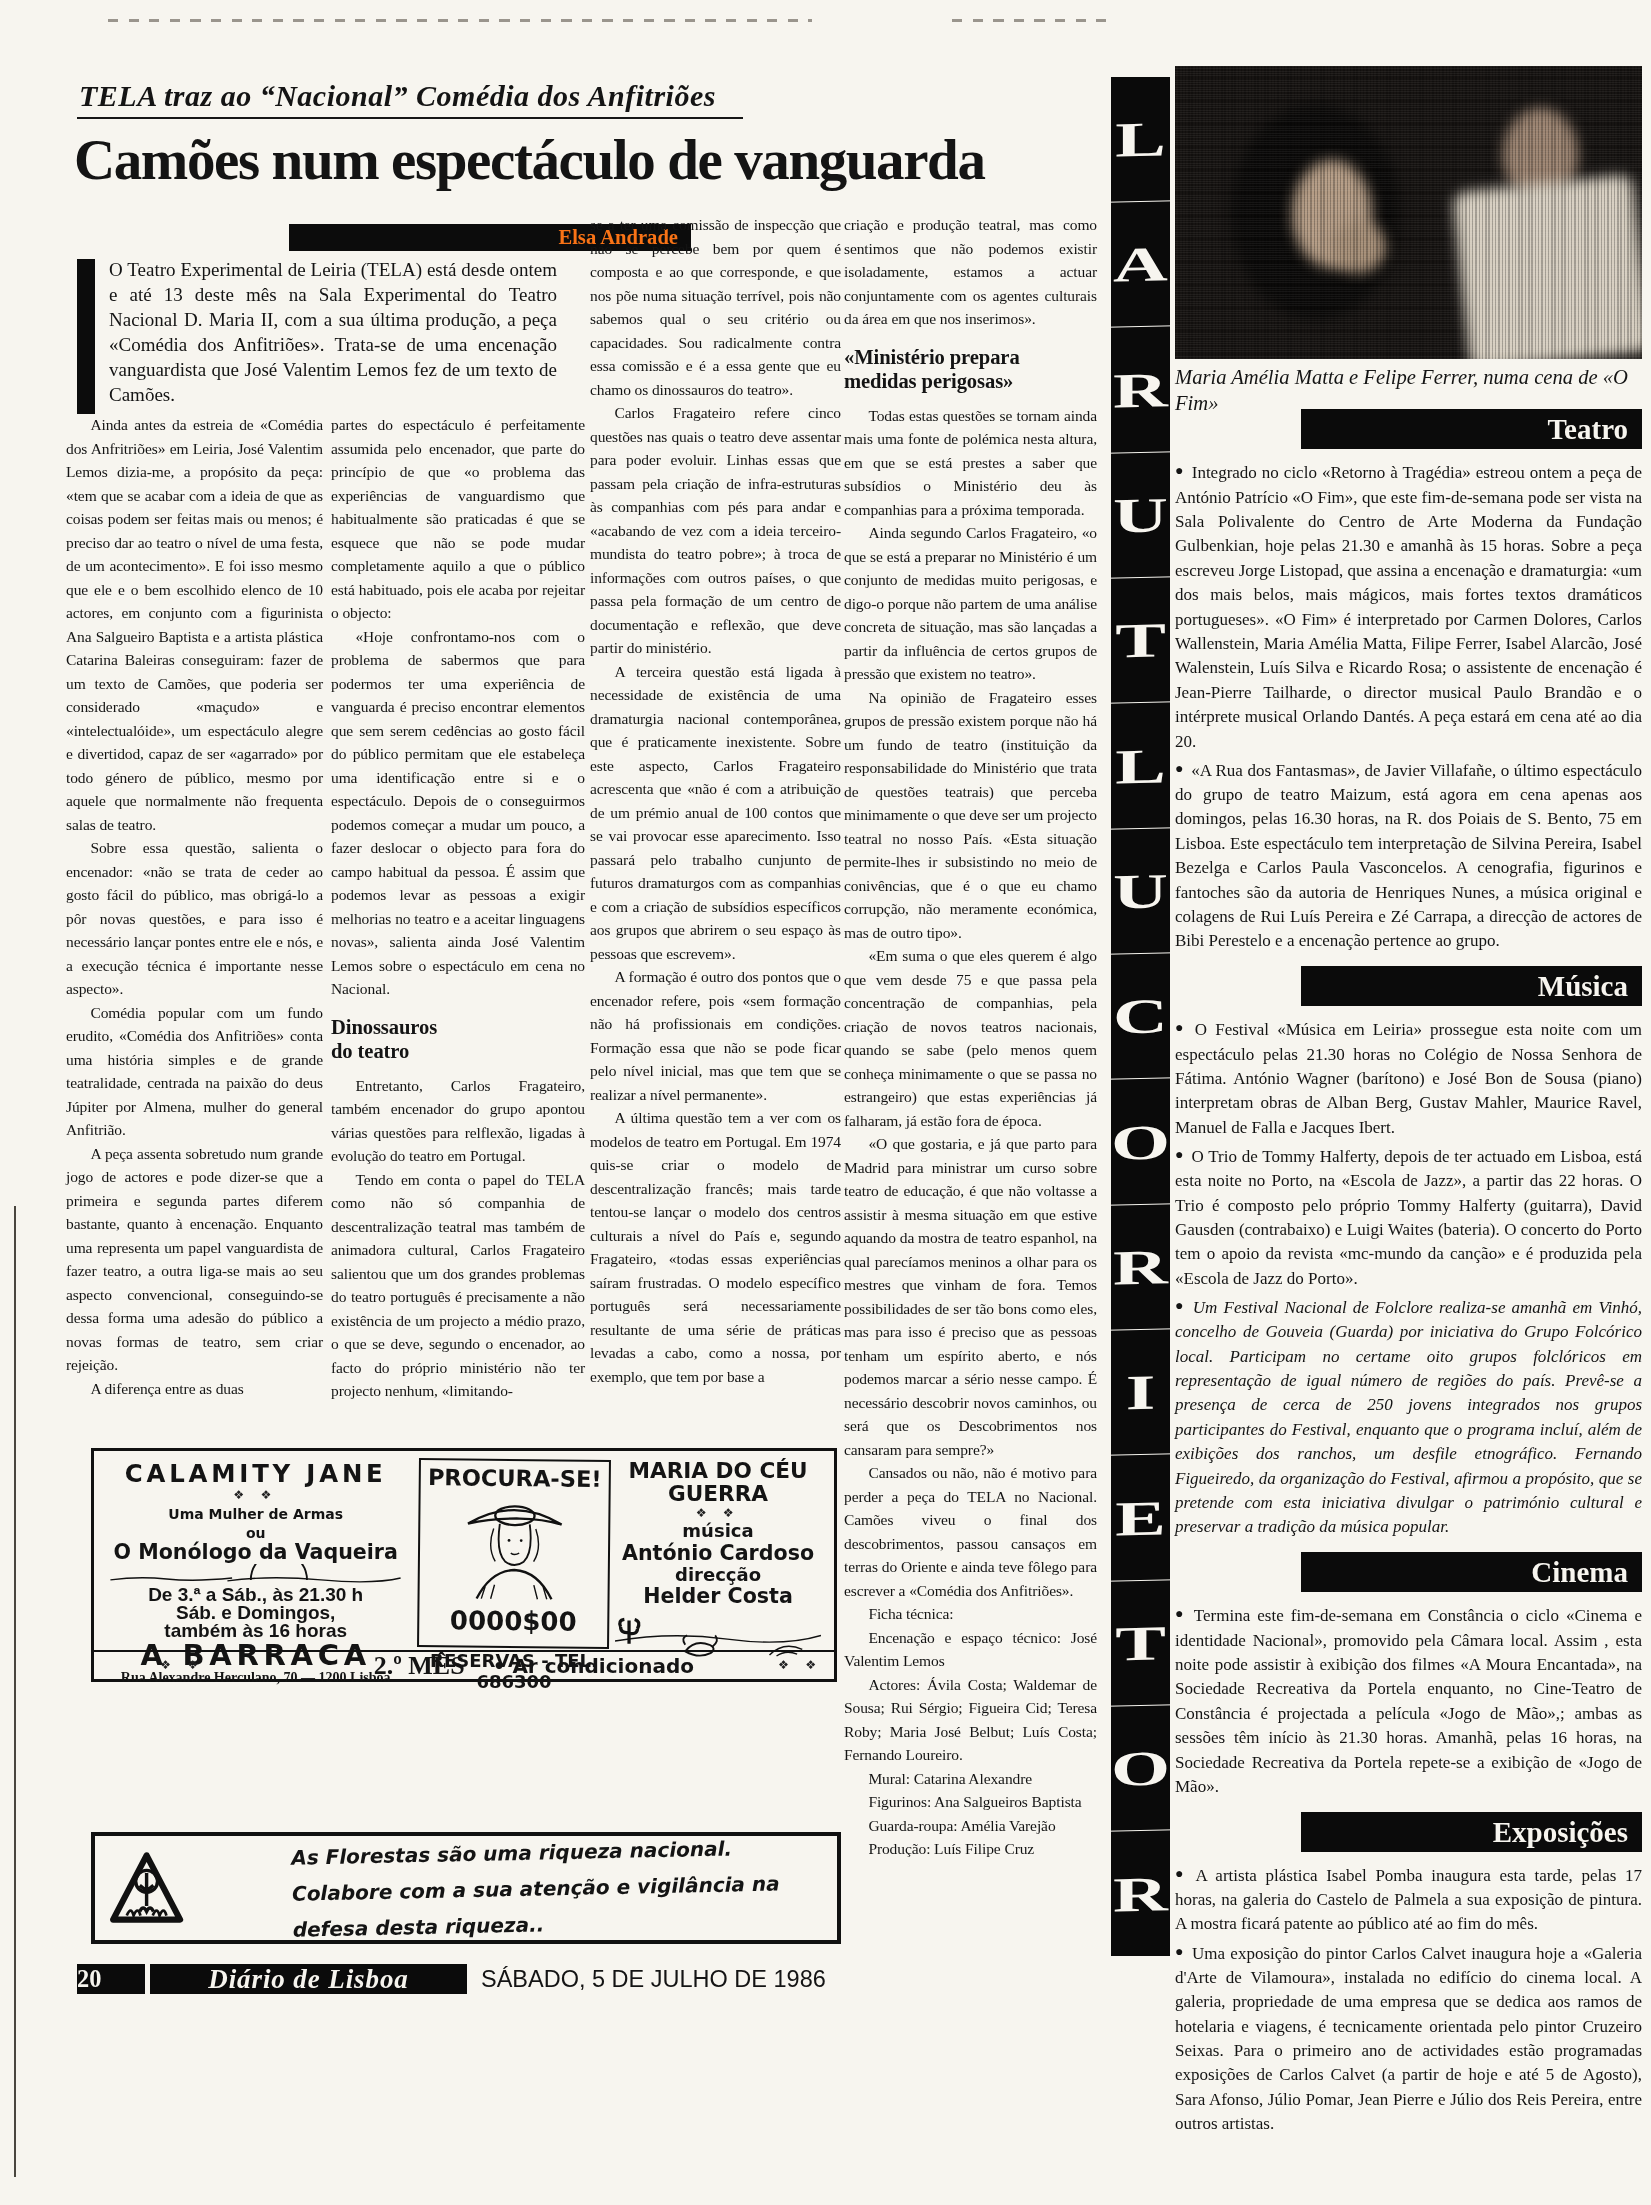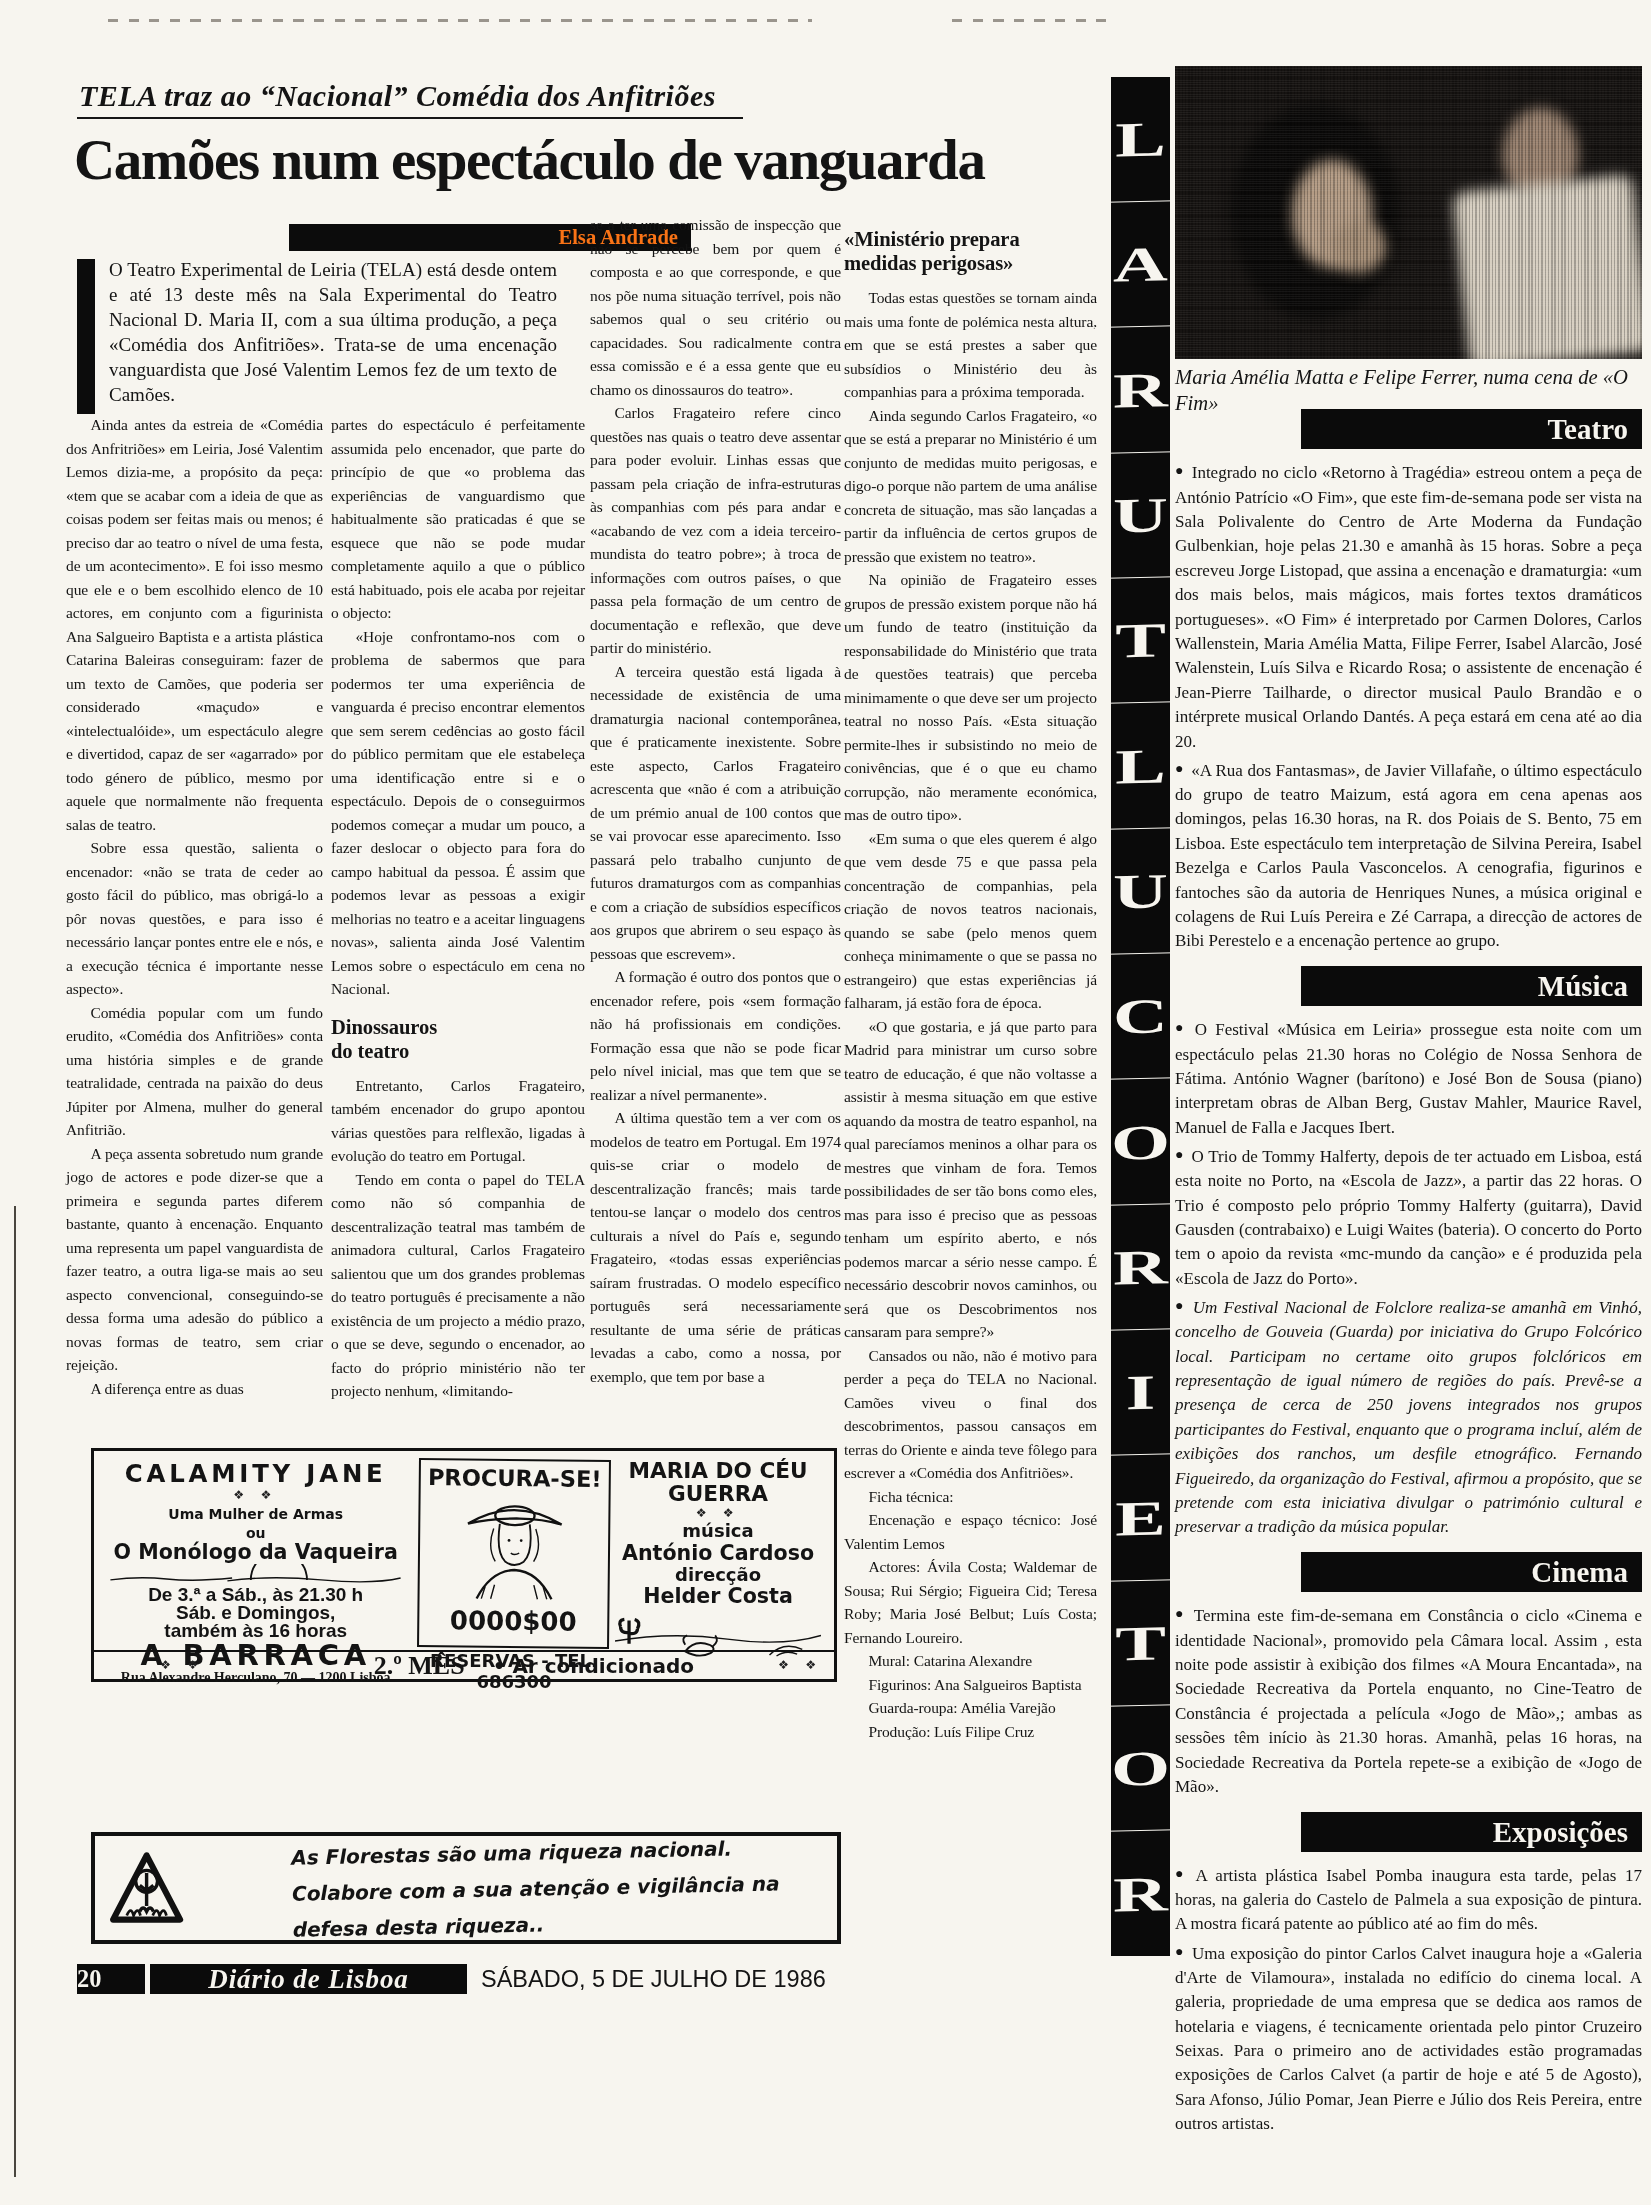--- a/index.html
+++ b/index.html
@@ -102,20 +102,21 @@
 
   <div class="abs bodycol" style="left:590px;top:213px;width:251px;">
     <p class="cont">se a ter uma comissão de inspecção que não se percebe bem por quem é composta e ao que corresponde, e que nos põe numa situação terrível, pois não sabemos qual o seu critério ou capacidades. Sou radicalmente contra essa comissão e é a essa gente que eu chamo os dinossauros do teatro».</p>
     <p>Carlos Fragateiro refere cinco questões nas quais o teatro deve assentar para poder evoluir. Linhas essas que passam pela criação de infra-estruturas às companhias com pés para andar e «acabando de vez com a ideia terceiro-mundista do teatro pobre»; à troca de informações com outros países, o que passa pela formação de um centro de documentação e reflexão, que deve partir do ministério.</p>
     <p>A terceira questão está ligada à necessidade de existência de uma dramaturgia nacional contemporânea, que é praticamente inexistente. Sobre este aspecto, Carlos Fragateiro acrescenta que «não é com a atribuição de um prémio anual de 100 contos que se vai provocar esse aparecimento. Isso passará pelo trabalho cunjunto de futuros dramaturgos com as companhias e com a criação de subsídios específicos aos grupos que abrirem o seu espaço às pessoas que escrevem».</p>
     <p>A formação é outro dos pontos que o encenador refere, pois «sem formação não há profissionais em condições. Formação essa que não se pode ficar pelo nível inicial, mas que tem que se realizar a nível permanente».</p>
     <p>A última questão tem a ver com os modelos de teatro em Portugal. Em 1974 quis-se criar o modelo de descentralização francês; mais tarde tentou-se lançar o modelo dos centros culturais a nível do País e, segundo Fragateiro, «todas essas experiências saíram frustradas. O modelo específico português será necessariamente resultante de uma série de práticas levadas a cabo, como a nossa, por exemplo, que tem por base a</p>
   </div>
 
   <div class="abs bodycol" style="left:844px;top:213px;width:253px;">
+    <p class="cont">criação e produção teatral, mas como sentimos que não podemos existir isoladamente, estamos a actuar conjuntamente com os agentes culturais da área em que nos inserimos».</p>
     <div class="subhead">«Ministério prepara
 medidas perigosas»</div>
     <p>Todas estas questões se tornam ainda mais uma fonte de polémica nesta altura, em que se está prestes a saber que subsídios o Ministério deu às companhias para a próxima temporada.</p>
     <p>Ainda segundo Carlos Fragateiro, «o que se está a preparar no Ministério é um conjunto de medidas muito perigosas, e digo-o porque não partem de uma análise concreta de situação, mas são lançadas a partir da influência de certos grupos de pressão que existem no teatro».</p>
     <p>Na opinião de Fragateiro esses grupos de pressão existem porque não há um fundo de teatro (instituição da responsabilidade do Ministério que trata de questões teatrais) que perceba minimamente o que deve ser um projecto teatral no nosso País. «Esta situação permite-lhes ir subsistindo no meio de conivências, que é o que eu chamo corrupção, não meramente económica, mas de outro tipo».</p>
     <p>«Em suma o que eles querem é algo que vem desde 75 e que passa pela concentração de companhias, pela criação de novos teatros nacionais, quando se sabe (pelo menos quem conheça minimamente o que se passa no estrangeiro) que estas experiências já falharam, já estão fora de época.</p>
     <p>«O que gostaria, e já que parto para Madrid para ministrar um curso sobre teatro de educação, é que não voltasse a assistir à mesma situação em que estive aquando da mostra de teatro espanhol, na qual parecíamos meninos a olhar para os mestres que vinham de fora. Temos possibilidades de ser tão bons como eles, mas para isso é preciso que as pessoas tenham um espírito aberto, e nós podemos marcar a sério nesse campo. É necessário descobrir novos caminhos, ou será que os Descobrimentos nos cansaram para sempre?»</p>
     <p>Cansados ou não, não é motivo para perder a peça do TELA no Nacional. Camões viveu o final dos descobrimentos, passou cansaços em terras do Oriente e ainda teve fôlego para escrever a «Comédia dos Anfitriões».</p>
     <p>Ficha técnica:</p>
     <p>Encenação e espaço técnico: José Valentim Lemos</p>

